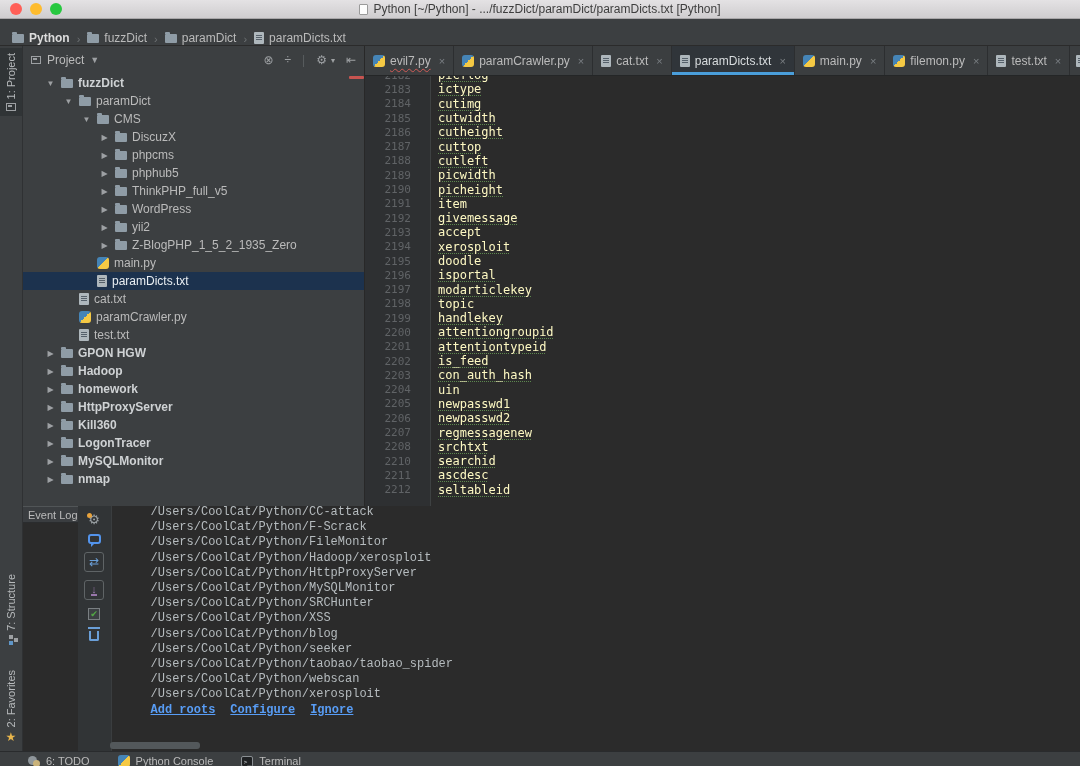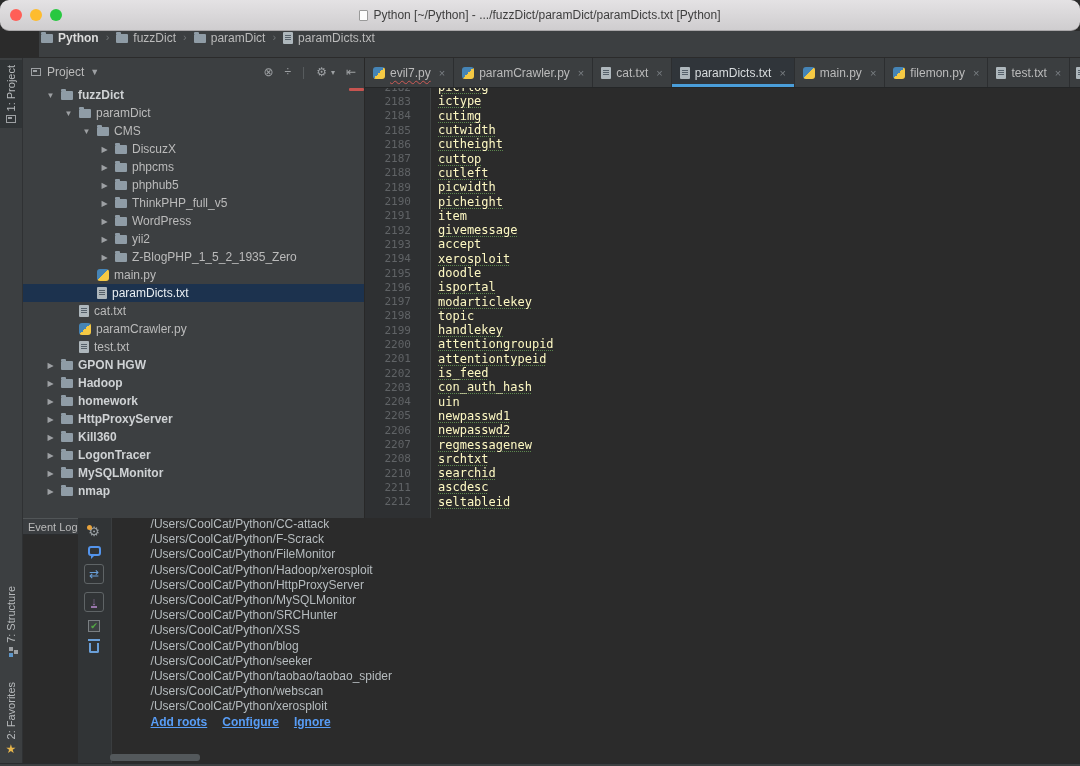--- a/index.html
+++ b/index.html
@@ -1,31 +1,31 @@
 <!DOCTYPE html>
 <html><head>
 <meta charset="utf-8">
 <style>
   * { box-sizing: border-box; margin: 0; padding: 0; }
   html,body { width:1080px; height:766px; overflow:hidden; background:#2b2b2b;
     font-family:"Liberation Sans", sans-serif; }
 
   
-  .titlebar { height:31px; background:linear-gradient(#e4e2e4,#cfcdcf);
-    border-bottom:1px solid #a9a7a9; position:relative; display:flex; align-items:center;border-radius:9px; }
+  .titlebar { height:19px; background:linear-gradient(#e4e2e4,#cfcdcf);
+    border-bottom:1px solid #a9a7a9; position:relative; display:flex; align-items:center; }
   .lights { display:flex; gap:8px; margin-left:10px; }
   .light { width:12px; height:12px; border-radius:50%; }
   .light.red { background:#ff5f57; } .light.yellow { background:#febc2e; } .light.green { background:#28c840; }
   .win-title { position:absolute; left:0; right:0; display:flex; justify-content:center;
     align-items:center; gap:5px; font-size:12px; color:#3e3e3e; pointer-events:none; }
   .ic-page { width:9px; height:11px; background:#fdfdfd; border:1px solid #9a9a9a; border-radius:1px; }
 
   
   .breadcrumbs { height:27px; background:#3c3f41; border-bottom:1px solid #2b2b2b;
-    display:flex; align-items:flex-start; font-size:12px; color:#bbbbbb;margin-left:39px; }
+    display:flex; align-items:flex-end; padding-left:10px; font-size:12px; color:#bbbbbb; }
   .crumb { display:flex; align-items:center; gap:5px; padding:0 2px; }
   .crumb.bold .lbl { font-weight:bold; color:#dcdcdc; }
   .crumb-sep { color:#6e7274; margin:0 5px; font-size:11px; }
 
   
   .workspace { display:flex; height:705px; position:relative; }
   .tool-strip { width:23px; background:#3c3f41; border-right:1px solid #2f3133; position:relative; flex:none; }
   .tool-btn { position:absolute; left:0; width:22px; display:flex; flex-direction:column;
     align-items:center; gap:4px; padding:5px 0; }
   .tool-btn.active { background:#303436; }
@@ -101,21 +101,21 @@
   .ic-bubble { width:13px; height:10px; border:2px solid #5394ec; border-radius:3px; position:relative; }
   .ic-bubble::after { content:""; position:absolute; bottom:-5px; left:1px;
     border:2.5px solid transparent; border-top-color:#5394ec; border-left-color:#5394ec; }
   .ic-softwrap { color:#6a9fd8; font-size:12px; line-height:12px; }
   .ic-scrollend { color:#9876aa; font-size:11px; line-height:10px; border-bottom:2px solid #9876aa; font-weight:bold; }
   .ic-checkbox { width:12px; height:12px; border:1px solid #7a7f82; background:#3c4043;
     display:flex; align-items:center; justify-content:center; color:#53a845; font-size:9px; }
   .ic-trash { width:10px; height:10px; border:2px solid #6a9fd8; border-top:none; border-radius:0 0 2px 2px; position:relative; margin-top:3px; }
   .ic-trash::before { content:""; position:absolute; top:-4px; left:-3px; width:12px; height:2px; background:#6a9fd8; }
   .el-content { flex:1; padding:2px 0 0 39px; margin-top:-3px;
-    font-family:Liberation Sans, sans-serif; font-size:12px; line-height:15.2px; color:#b6bcbf; }
+    font-family:Liberation Mono, monospace; font-size:12px; line-height:15.2px; color:#b6bcbf; }
   .log-line { white-space:nowrap; }
   .link-row { display:flex; gap:15px; }
   .log-link { color:#589df6; font-weight:bold; text-decoration:underline; cursor:pointer; }
   .el-scrollthumb { position:absolute; left:32px; bottom:2px; width:90px; height:7px;
     background:#53585b; border-radius:3px; }
 
   
   .statusbar { height:15px; background:#3c3f41; border-top:1px solid #292b2d;
     display:flex; align-items:flex-start; padding:3px 0 0 28px; gap:28px; font-size:11px; color:#bbbbbb; }
   .sb-item { display:flex; align-items:center; gap:6px; white-space:nowrap; }

